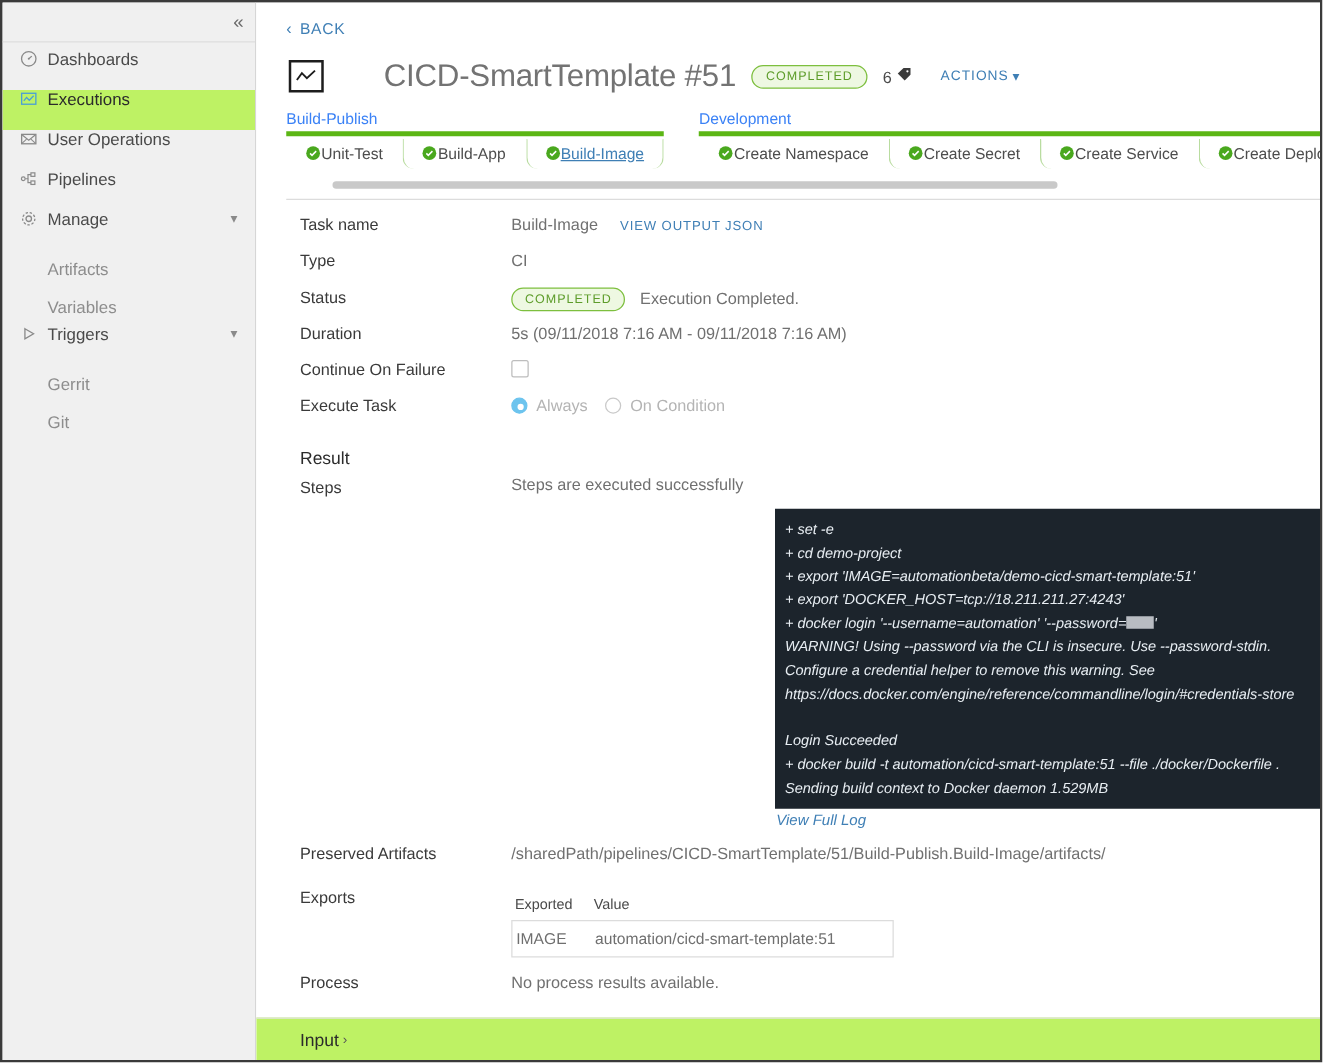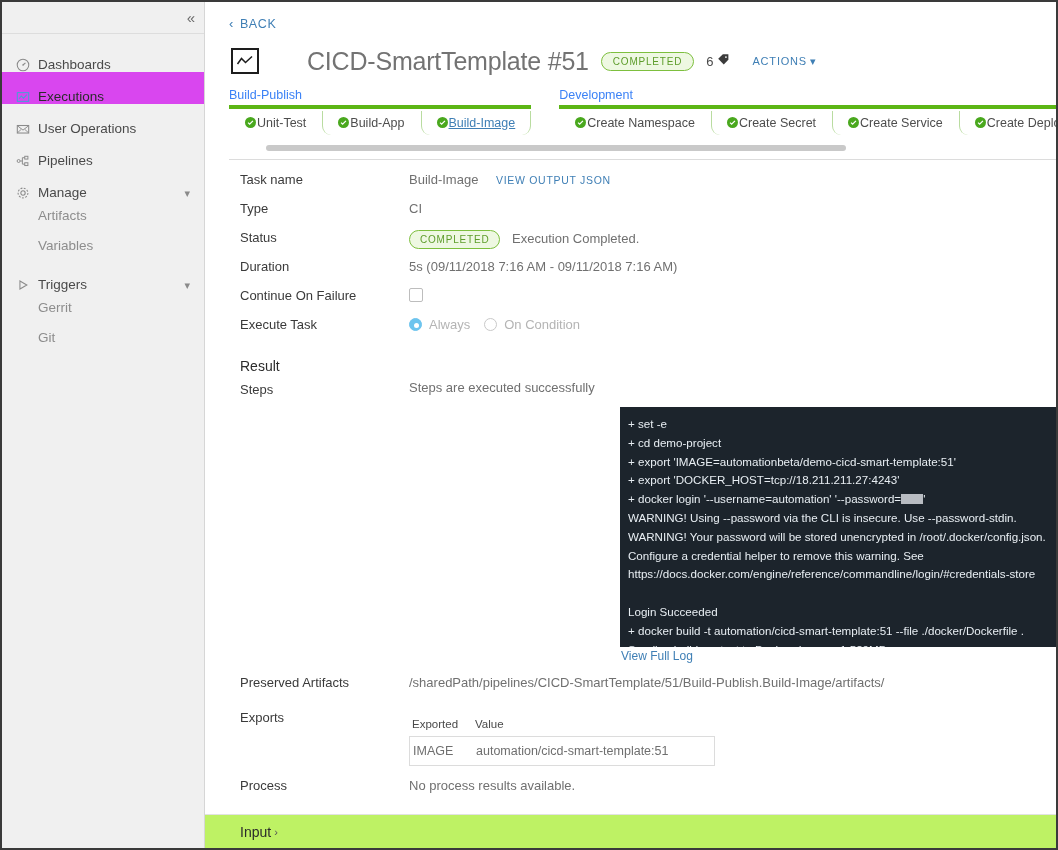--- a/index.html
+++ b/index.html
@@ -39,30 +39,30 @@
   .collapse-btn {
     color: #6b6b6b;
     font-size: 15px;
     line-height: 1;
     cursor: pointer;
     letter-spacing: -1px;
   }
   .nav { padding-top: 6px; }
   .nav-item {
     display: flex;
-    align-items: flex-end;
+    align-items: flex-start;
     height: 32px;
     padding-left: 14px;
     font-size: 13.5px;
     color: #4a4a4a;
     cursor: pointer;
     position: relative;
   }
   .nav-item.active {
-    background: #d946ef;
+    background: #bef264;
     color: #2b2b2b;
   }
   .nav-item .ico {
     width: 22px;
     flex: 0 0 22px;
     display: inline-flex;
     align-items: center;
     justify-content: flex-start;
     color: #8a8a8a;
   }
@@ -335,21 +335,21 @@
 
   .section-head {
     padding-left: 35px;
     font-size: 14px;
     color: #2b2b2b;
     margin-top: 16px;
     margin-bottom: 4px;
   }
 
   
-  .console-outer { position: relative; }
+  .console-outer { position: relative; font-style: italic; }
   .console {
     background: #1c242c;
     color: #e8eef3;
     font-size: 11.6px;
     line-height: 18.8px;
     padding: 8px 0 0 8px;
     height: 240px;
     overflow: hidden;
     margin-left: 0;
     position: relative;
@@ -682,21 +682,20 @@
       </div>
 
       <div class="console-outer">
         <div class="console" style="margin-left:415px;">
           <div class="ln">+ set -e</div>
           <div class="ln">+ cd demo-project</div>
           <div class="ln">+ export 'IMAGE=automationbeta/demo-cicd-smart-template:51'</div>
           <div class="ln">+ export 'DOCKER_HOST=tcp://18.211.211.27:4243'</div>
           <div class="ln"><span id="redline">+ docker login '--username=automation' '--password=</span><span class="redact-inline"></span><span>'</span></div>
           <div class="ln">WARNING! Using --password via the CLI is insecure. Use --password-stdin.</div>
-          <div class="ln">WARNING! Your password will be stored unencrypted in /root/.docker/config.json.</div>
           <div class="ln">Configure a credential helper to remove this warning. See</div>
           <div class="ln">https://docs.docker.com/engine/reference/commandline/login/#credentials-store</div>
           <div class="ln">&nbsp;</div>
           <div class="ln">Login Succeeded</div>
           <div class="ln">+ docker build -t automation/cicd-smart-template:51 --file ./docker/Dockerfile .</div>
           <div class="ln">Sending build context to Docker daemon 1.529MB</div>
         </div>
         <div class="view-full" style="margin-left:416px;">View Full Log</div>
       </div>
 

